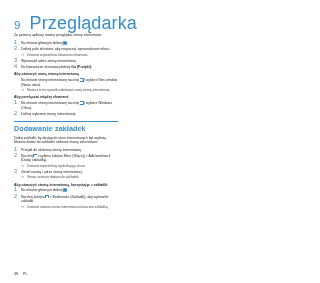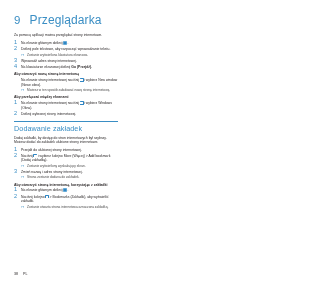--- a/index.html
+++ b/index.html
@@ -30,21 +30,21 @@
     left: 14px;
     top: 13px;
   }
   .chapter-num {
     font-size: 11.5px;
     color: #3a8ec4;
     font-weight: 400;
     letter-spacing: 0.2px;
   }
   .chapter-title {
-    font-size: 12px;
+    font-size: 18px;
     color: #3a8ec4;
     font-weight: 400;
     letter-spacing: 0.1px;
   }
 
   
   .content {
     position: absolute;
     left: 14px;
     top: 33px;
@@ -151,21 +151,21 @@
   .rule {
     height: 0.7px;
     background: #3a8ec4;
     width: 104px;
     margin: 0 0 2.5px 0;
   }
   .section-title {
     font-size: 7.2px;
     line-height: 8px;
     color: #3a8ec4;
-    font-weight: 400;
+    font-weight: 700;
     margin: 0 0 3px 0;
     letter-spacing: 0.1px;
   }
 
   
   .footer {
     position: absolute;
     left: 14px;
     bottom: 7px;
     display: flex;

